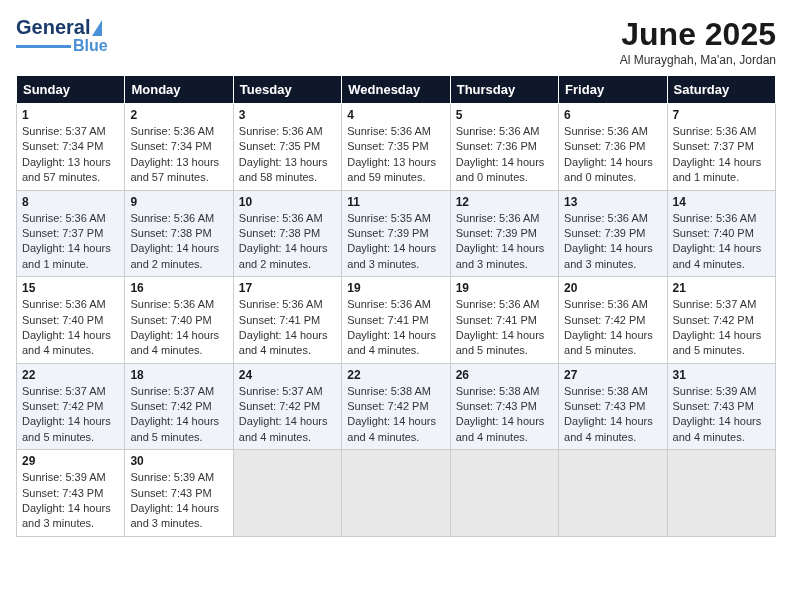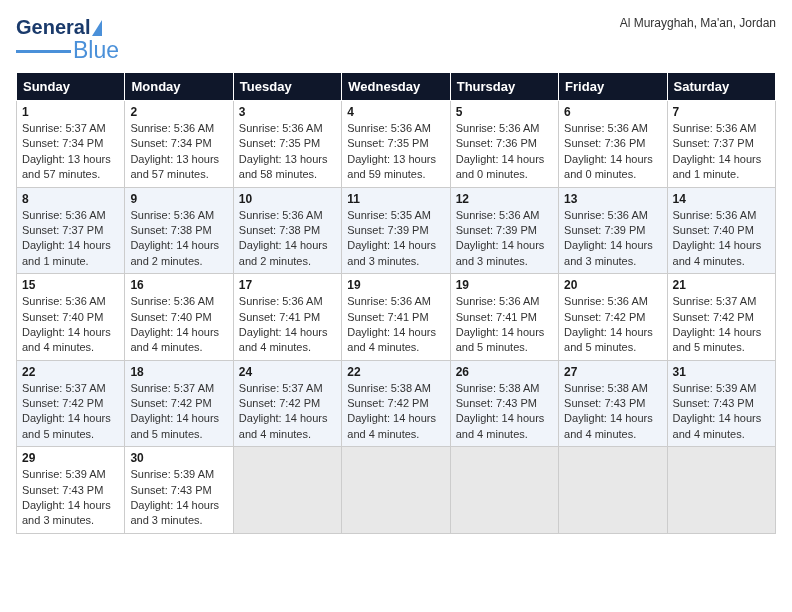--- a/index.html
+++ b/index.html
@@ -99,24 +99,25 @@
 <body>
 
 <div class="header-area">
   <div class="logo">
     <div class="logo-row">
       <div style="font-size:20px;font-weight:bold;color:#1a3a6b;">General</div>
       <div class="logo-triangle"></div>
     </div>
     <div class="logo-row" style="margin-top:-2px;">
       <div class="logo-blue-line"></div>
-      <div style="font-size:23px;font-weight:normal;color:#4a90d9;margin-left:2px;">Blue</div>
+      <div style="font-size:16px;font-weight:bold;color:#4a90d9;margin-left:2px;">Blue</div>
     </div>
   </div>
   <div class="title-area">
+    <h1>June 2025</h1>
     <h2>Al Murayghah, Ma'an, Jordan</h2>
   </div>
 </div>
 
 <table class="calendar">
   <thead>
     <tr>
       <th>Sunday</th>
       <th>Monday</th>
       <th>Tuesday</th>

